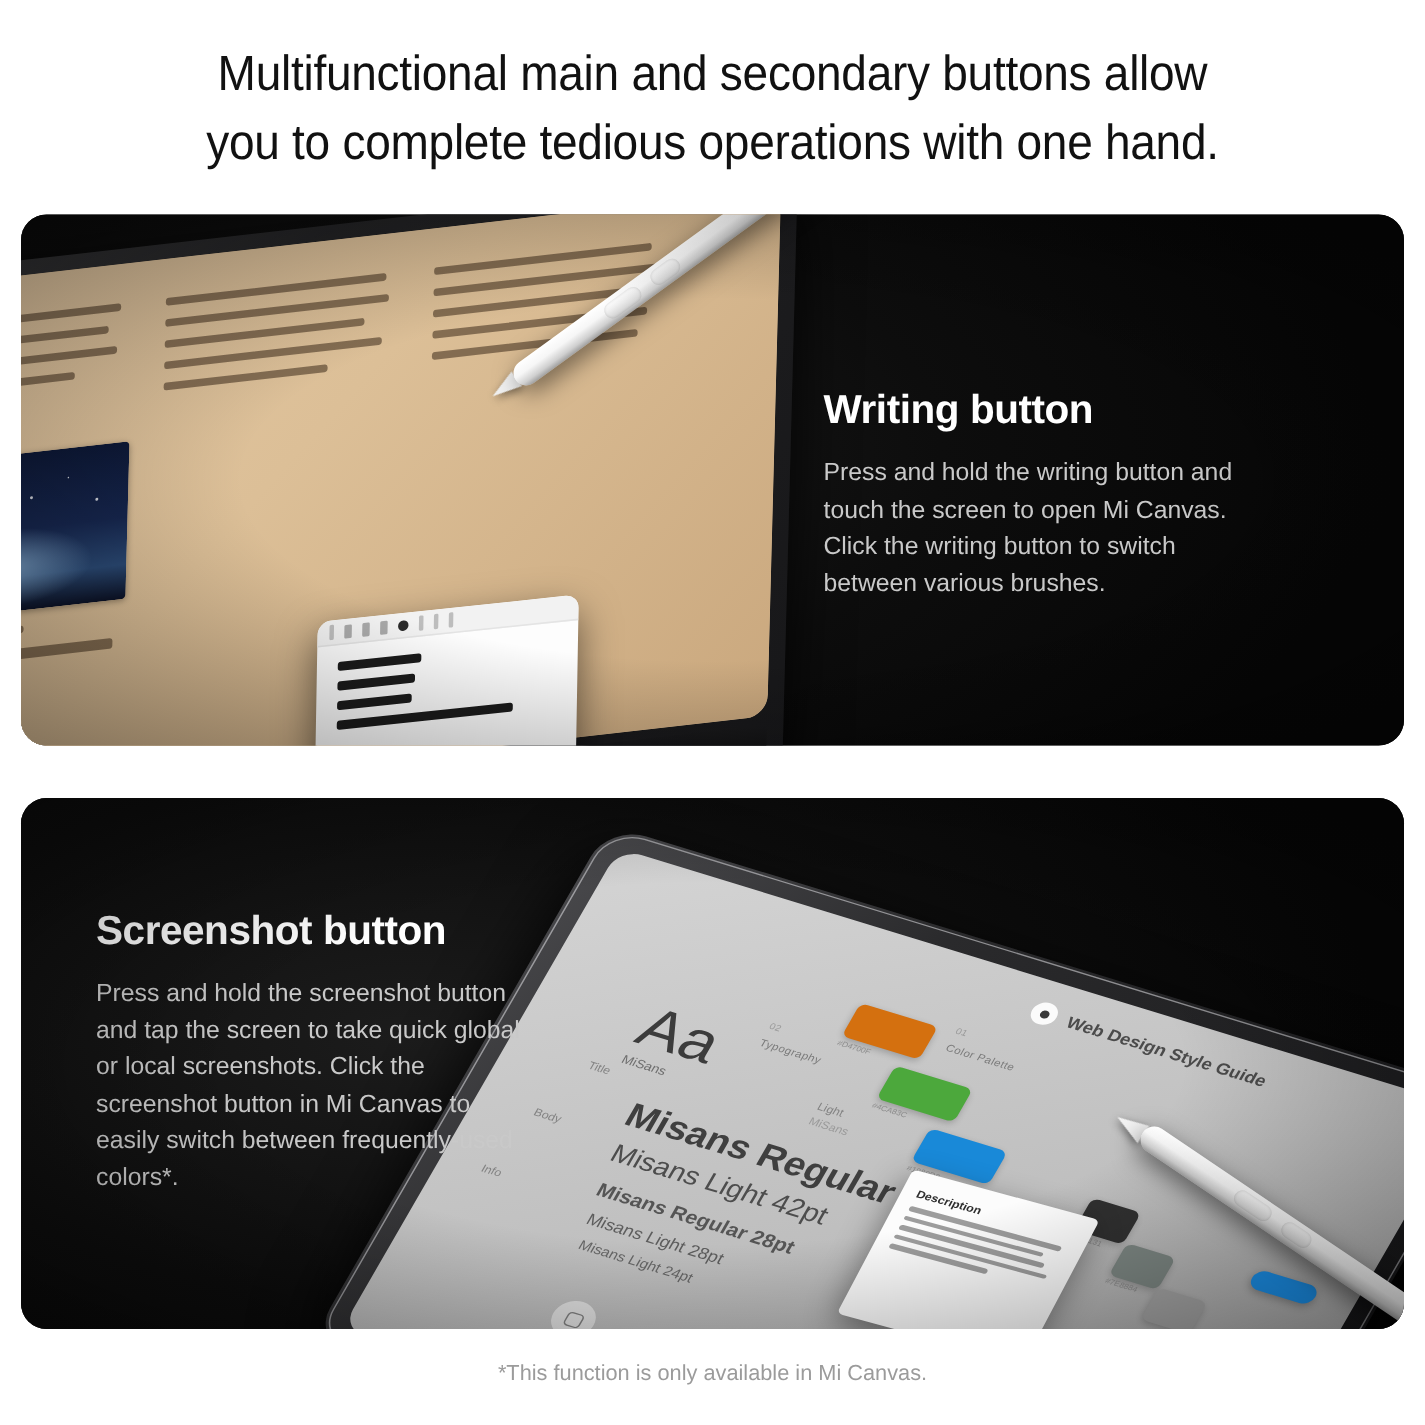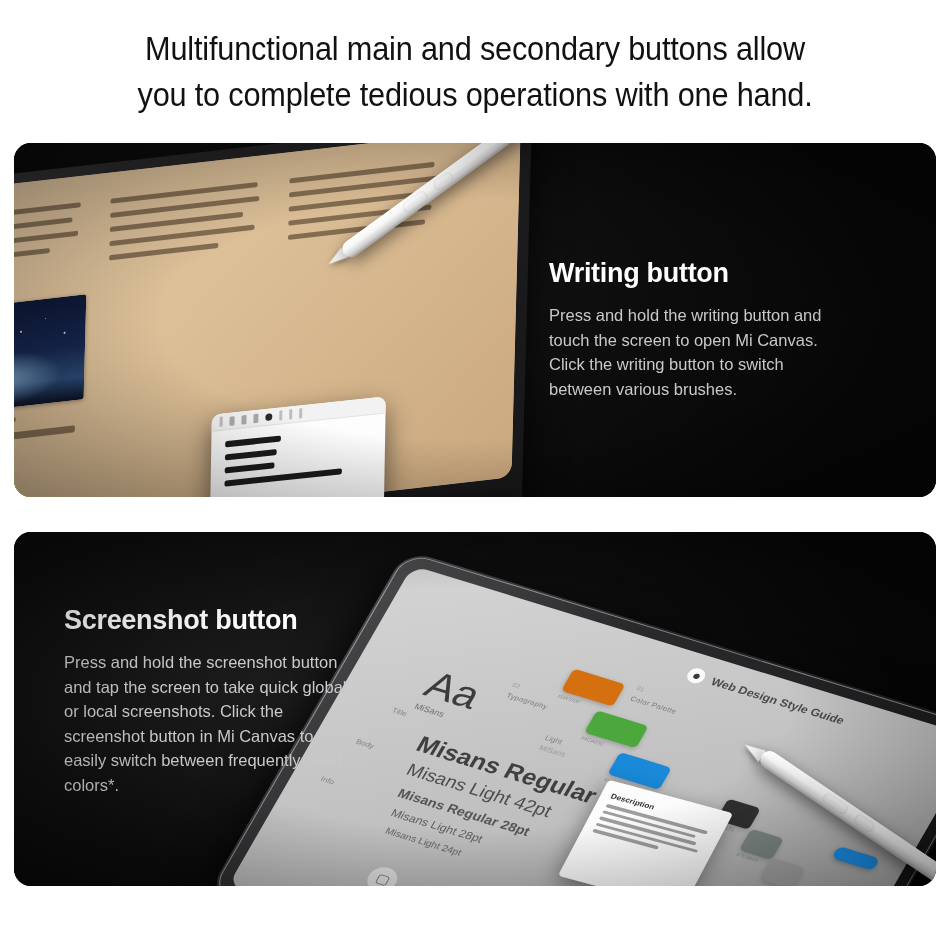--- a/index.html
+++ b/index.html
@@ -579,13 +579,14 @@
 and tap the screen to take quick global
 or local screenshots. Click the
 screenshot button in Mi Canvas to
 easily switch between frequently-used
 colors*.</div>
     </div>
 
     <div class="vignette"></div>
   </section>
 
+  <div class="footnote">*This function is only available in Mi Canvas.</div>
 </div>
 
 </body></html>

